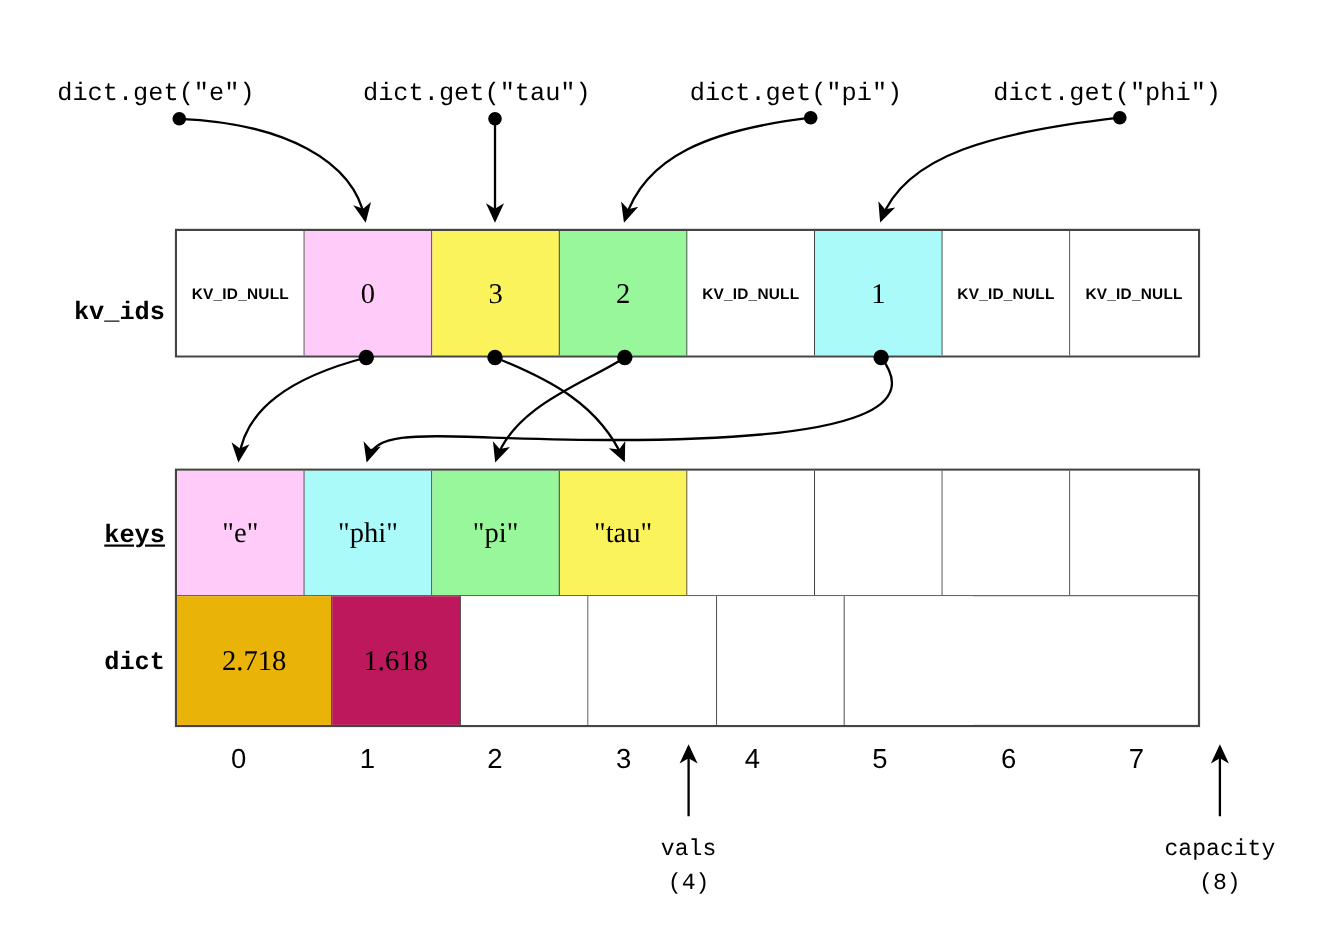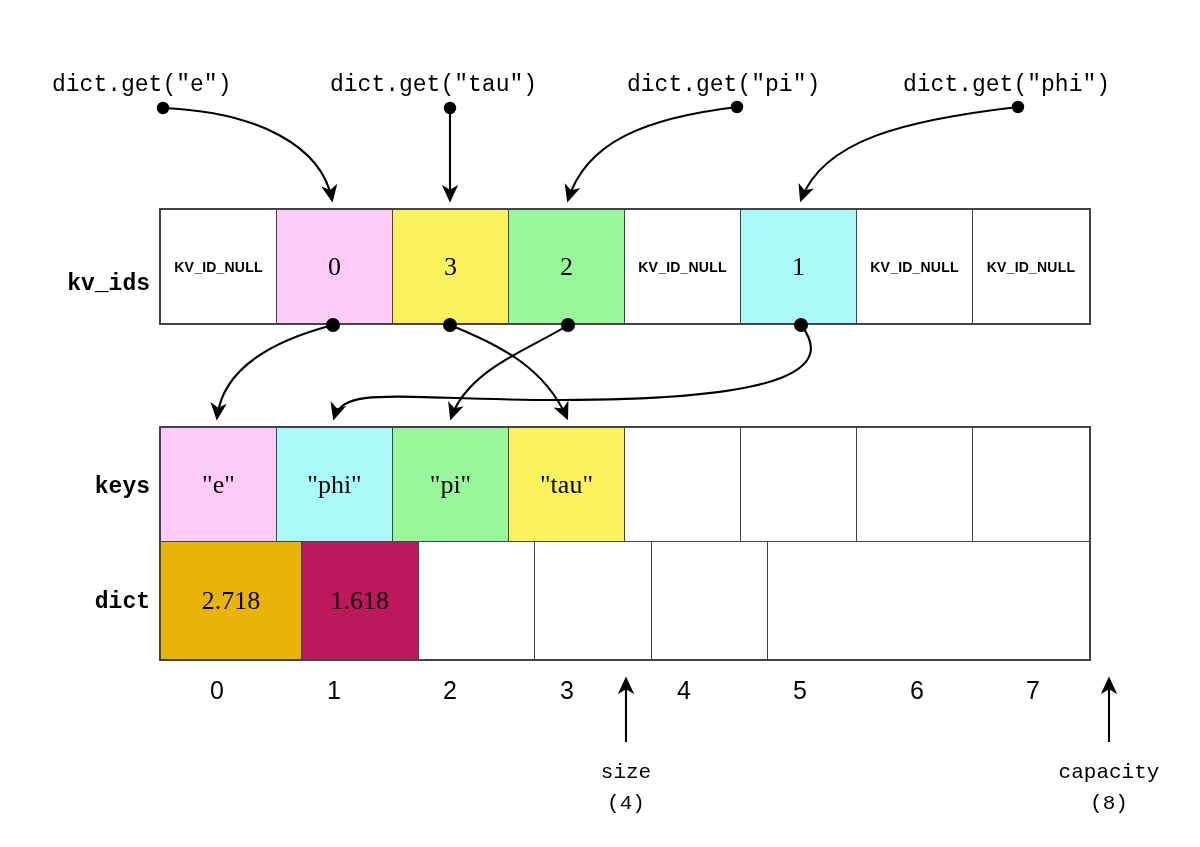--- a/index.html
+++ b/index.html
@@ -97,21 +97,21 @@
 <body>
 
 <div id="canvas">
 
   <div class="call-label" style="left:52px; top:72px;">dict.get("e")</div>
   <div class="call-label" style="left:330px; top:72px;">dict.get("tau")</div>
   <div class="call-label" style="left:627px; top:72px;">dict.get("pi")</div>
   <div class="call-label" style="left:903px; top:72px;">dict.get("phi")</div>
 
   <div class="row-label" style="left:0px; top:271px; width:150px;">kv_ids</div>
-  <div class="row-label" style="left:0px; top:474px; width:150px;">keys</div>
+  <div class="row-label" style="left:0px; top:474px; width:150px;text-decoration:underline;">keys</div>
   <div class="row-label" style="left:0px; top:589px; width:150px;">dict</div>
 
   <div class="grid" id="kv-ids-grid" style="left:159px; top:208px; width:932px; height:117px;">
     <div class="cell null-cell" style="width:116.5px; background:#ffffff;">KV_ID_NULL</div>
     <div class="cell" style="width:116.5px; background:#ffccf9;">0</div>
     <div class="cell" style="width:116.5px; background:#fbf35c;">3</div>
     <div class="cell" style="width:116.5px; background:#99f79b;">2</div>
     <div class="cell null-cell" style="width:116.5px; background:#ffffff;">KV_ID_NULL</div>
     <div class="cell" style="width:116.5px; background:#aafafa;">1</div>
     <div class="cell null-cell" style="width:116.5px; background:#ffffff;">KV_ID_NULL</div>
@@ -141,21 +141,21 @@
 
   <div class="index-num" style="left:217px; top:676px;">0</div>
   <div class="index-num" style="left:334px; top:676px;">1</div>
   <div class="index-num" style="left:450px; top:676px;">2</div>
   <div class="index-num" style="left:567px; top:676px;">3</div>
   <div class="index-num" style="left:684px; top:676px;">4</div>
   <div class="index-num" style="left:800px; top:676px;">5</div>
   <div class="index-num" style="left:917px; top:676px;">6</div>
   <div class="index-num" style="left:1033px; top:676px;">7</div>
 
-  <div class="annot" style="left:626px; top:761px;">size</div>
+  <div class="annot" style="left:626px; top:761px;">vals</div>
   <div class="annot" style="left:626px; top:792px;">(4)</div>
   <div class="annot" style="left:1109px; top:761px;">capacity</div>
   <div class="annot" style="left:1109px; top:792px;">(8)</div>
 
   <svg class="layer" viewBox="0 0 1200 847">
     <defs>
       <marker id="ah" markerWidth="9" markerHeight="9" refX="7.2" refY="4.5" orient="auto" markerUnits="strokeWidth">
         <path d="M0,0.6 L8.4,4.5 L0,8.4 L2.3,4.5 Z" fill="#000"></path>
       </marker>
     </defs>

